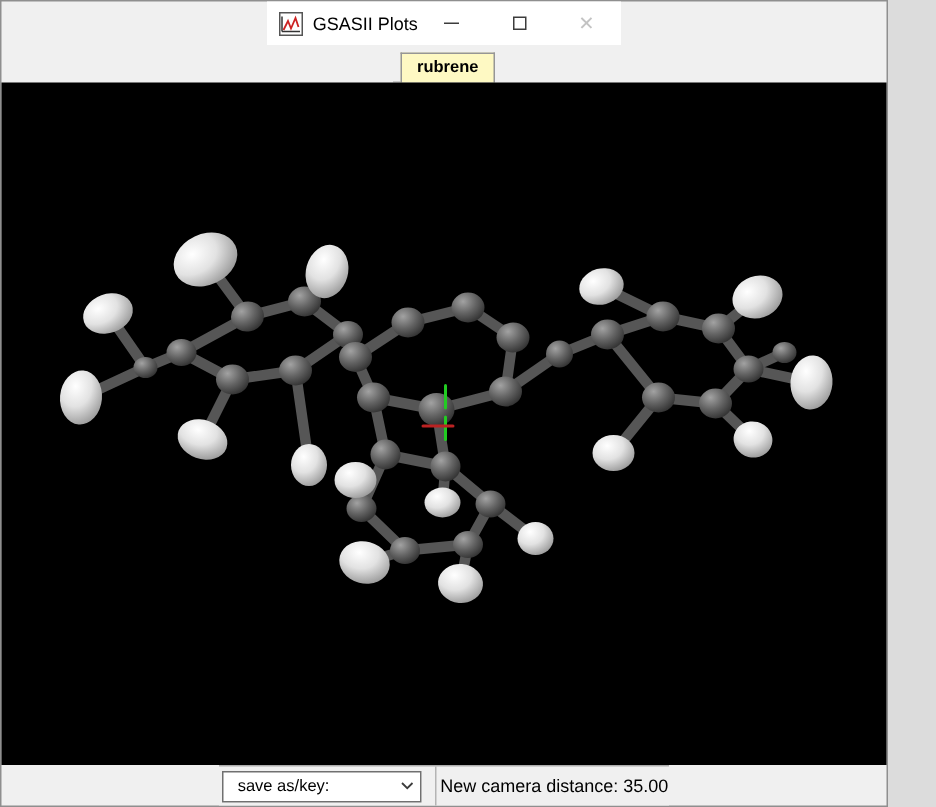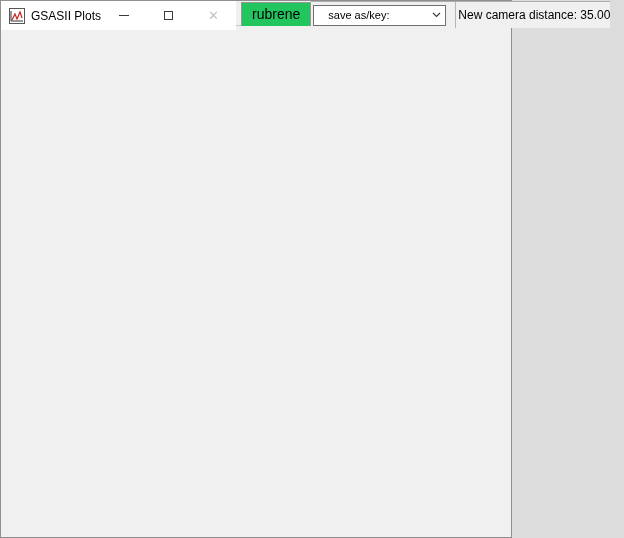--- a/index.html
+++ b/index.html
@@ -1,23 +1,23 @@
 <!DOCTYPE html>
 <html><head>
 <meta charset="utf-8">
 <style>
   * { margin:0; padding:0; box-sizing:border-box; }
   html,body { width:624px; height:538px; }
   body { font-family:"Liberation Sans", sans-serif; background:#dcdcdc; }
 
   .window {
-    width:512px; height:538px;
+    width:592px; height:538px;
     border:1px solid #8f8f8f;
     background:#f0f0f0;
-    display:flex; flex-direction:row;
+    display:flex; flex-direction:column;align-items:center;
   }
 
   
   .titlebar {
     flex:0 0 29px; height:29px;
     background:#ffffff;
     display:flex; align-items:center;
   }
   .app-icon { width:16px; height:16px; margin:0 6px 0 8px; flex:0 0 auto; }
   .title { font-size:12px; color:#000; white-space:nowrap; }
@@ -29,25 +29,25 @@
 
   
   .tabbar {
     flex:0 0 25px; height:25px;
     background:#f0f0f0;
     border-bottom:1px solid #c9c9c9;
     display:flex; align-items:flex-end;
     padding-left:5px;
   }
   .tab {
-    background:#22c55e;
+    background:#fef9c3;
     border:1px solid #969696;
     border-bottom:none;
     padding:3px 10px 4px 10px;
-    font-size:14px; font-weight:normal; color:#000;
+    font-size:11px; font-weight:bold; color:#000;
     position:relative; top:1px;
   }
 
   
   .canvas {
     flex:1 1 auto;
     background:#000;
     position:relative;
     overflow:hidden;
   }
@@ -60,21 +60,21 @@
     border-top:1px solid #adadad;
     display:flex; align-items:center;
   }
   .combobox {
     width:133px; height:21px;
     margin-left:2px;
     background:#ffffff;
     border:1px solid #707070;
     display:flex; align-items:center;
     font-size:11px; color:#000;
-    padding-left:14px;
+    padding-left:9px;
   }
   .cb-label { flex:1 1 auto; white-space:nowrap; }
   .cb-chevron { width:17px; height:100%; display:flex; align-items:center; justify-content:center; }
   .sb-sep { width:1px; align-self:stretch; background:#b4b4b4; margin-left:9px; }
   .sb-text { font-size:12px; color:#000; margin-left:2px; white-space:nowrap; }
 </style>
 </head>
 <body>
 
 <div class="window">

